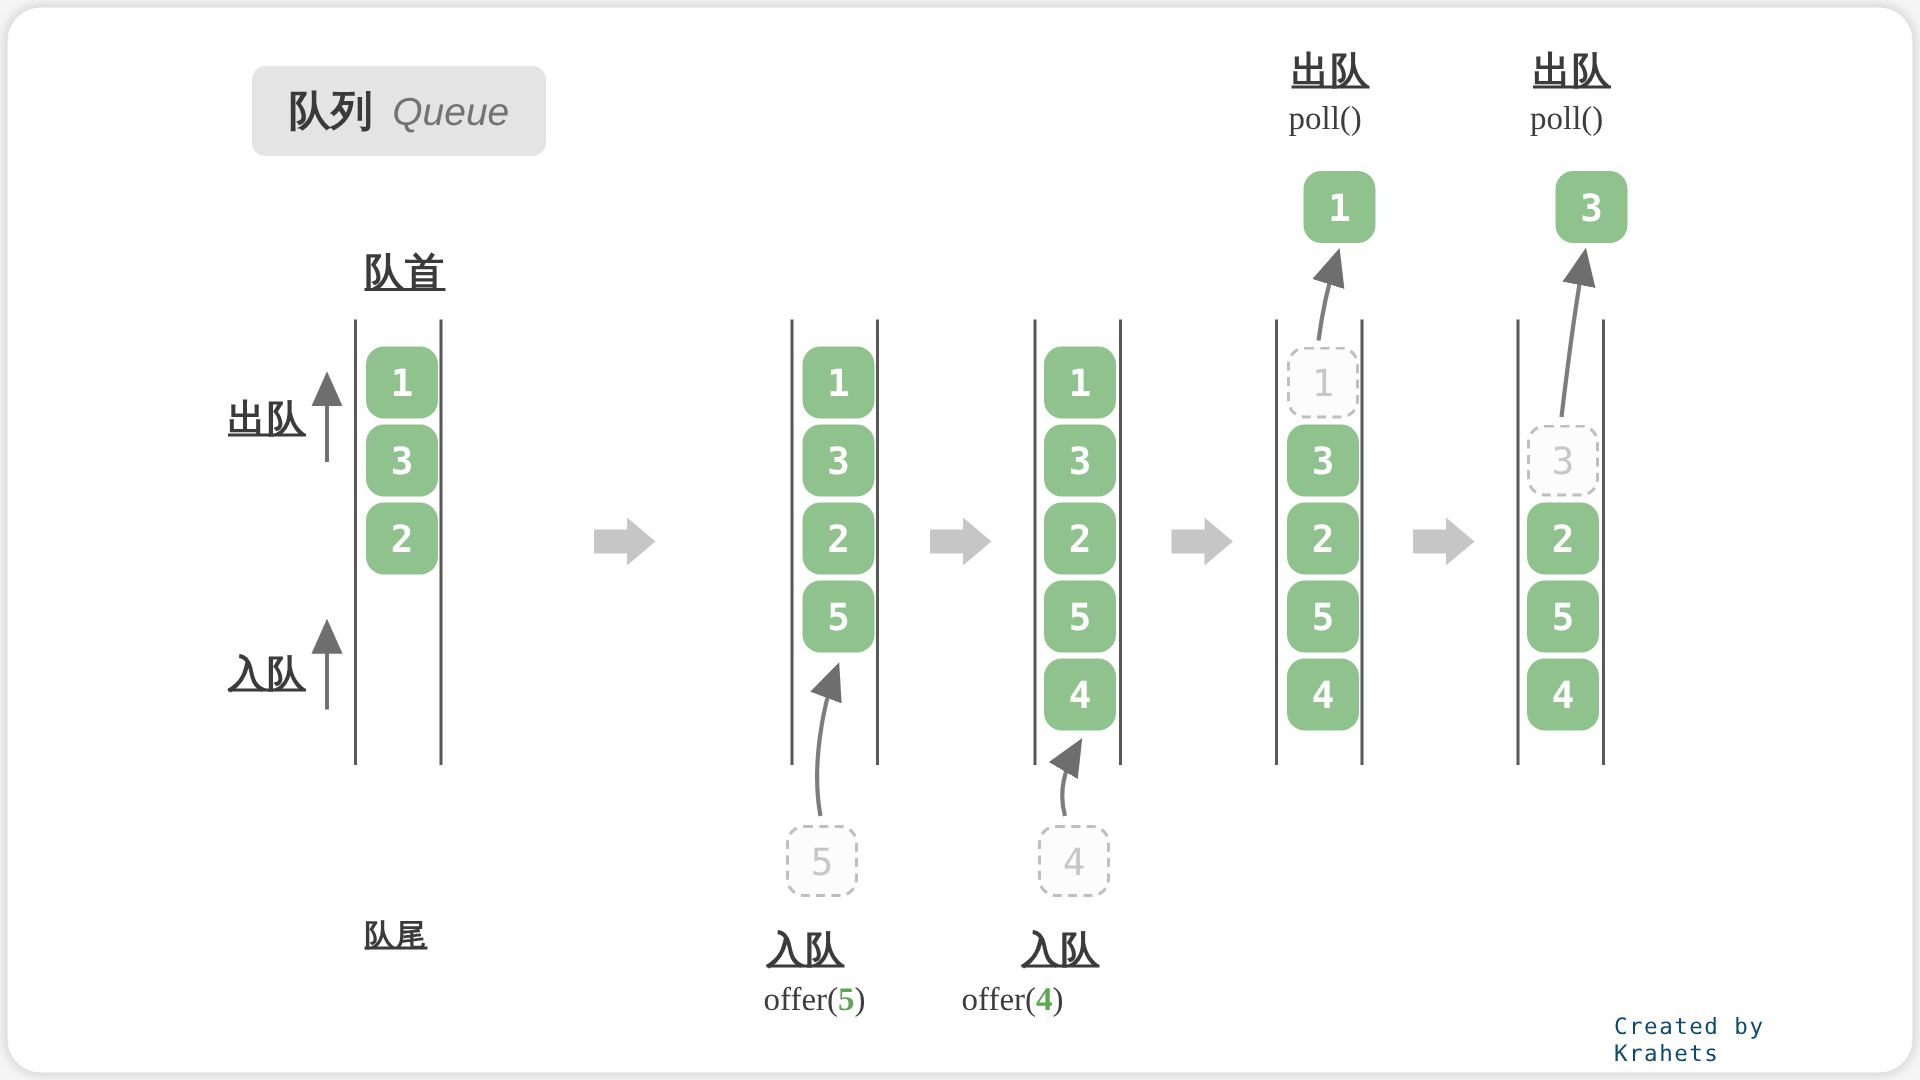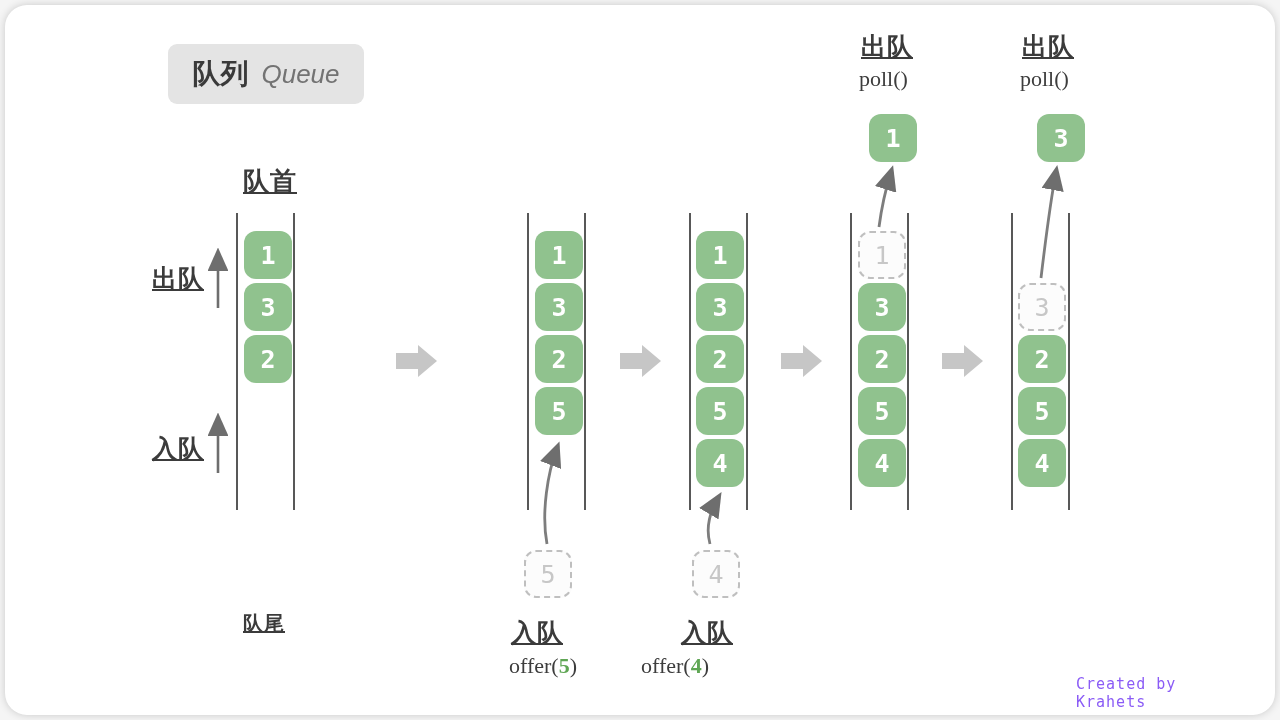--- a/index.html
+++ b/index.html
@@ -29,21 +29,21 @@
   
   .cell { position:absolute; width:48px; height:48px; border-radius:12px;
           background:#90c28e; color:#ffffff; display:flex; align-items:center; justify-content:center;
           font-family:"DejaVu Sans Mono","Liberation Mono",monospace; font-size:25px; font-weight:600; }
   .cell.dashed { background:#fcfcfc; border:2px dashed #bfbfbf; color:#c7c7c7; font-weight:400; }
 
   svg.overlay { position:absolute; left:0; top:0; width:1280px; height:720px; pointer-events:none; }
 
   .watermark { position:absolute; left:1076px; top:675px; width:166px;
                font-family:"DejaVu Sans Mono","Liberation Mono",monospace;
-               font-size:15px; color:#8b5cf6; letter-spacing:1px; }
+               font-size:15px; color:#0c4a6e; letter-spacing:1px; }
 </style>
 </head>
 <body>
 
 <div class="canvas">
   <div class="card"></div>
 
   <div class="badge">
     <span class="zh">队列</span>
     <span class="en">Queue</span>

